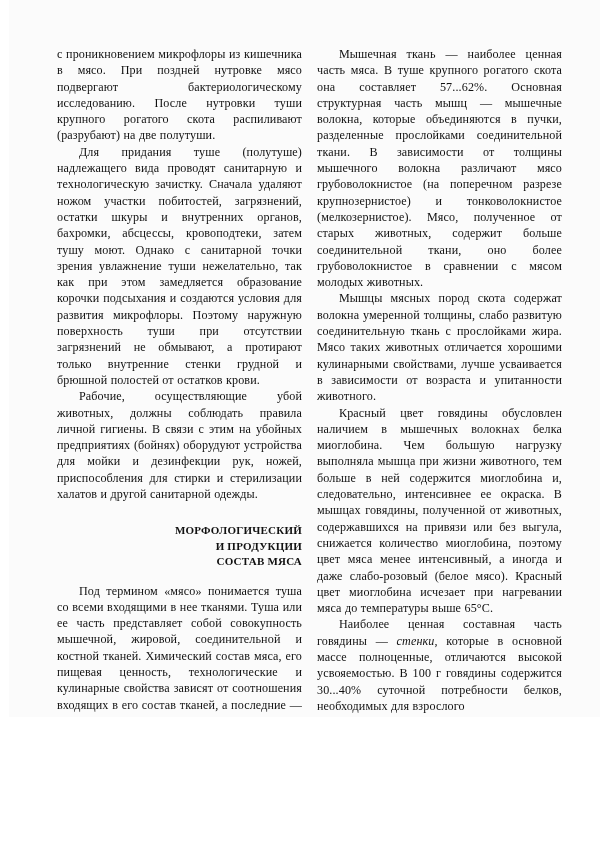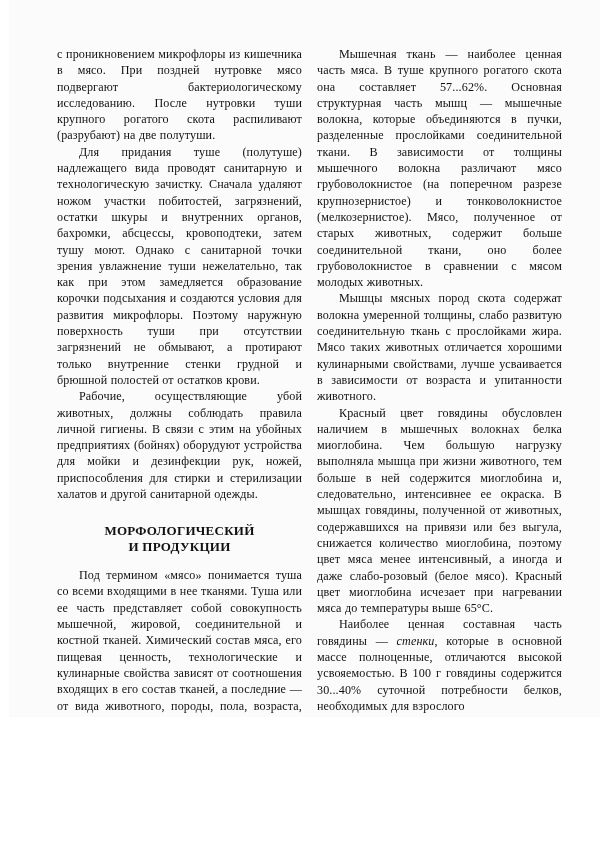--- a/index.html
+++ b/index.html
@@ -46,23 +46,23 @@
     letter-spacing: 0.01em;
     word-spacing: 0.02em;
     hyphens: manual;
   }
 
   p.para.cont {
     text-indent: 0;
   }
 
   .section-heading {
-    text-align: center;
+    text-align: right;
     font-weight: bold;
-    font-size: 13px;
+    font-size: 11px;
     line-height: 15.4px;
     letter-spacing: 0.02em;
     margin: 21px 0 13px 0;
   }
 
   .section-heading .hline {
     display: block;
     white-space: nowrap;
   }
 
@@ -105,20 +105,21 @@
   <div class="columns">
 
     <div class="column">
       <p class="para cont">с проникновением микрофлоры из кишечника в мясо. При поздней нутровке мясо подвергают бактериологическому исследованию. После нутровки туши крупного рогатого скота распиливают (разрубают) на две полутуши.</p>
       <p class="para">Для придания туше (полутуше) надлежащего вида проводят санитарную и технологическую зачистку. Сначала удаляют ножом участки побитостей, загрязнений, остатки шкуры и внутренних органов, бахромки, абсцессы, кровоподтеки, затем тушу моют. Однако с санитарной точки зрения увлажнение туши нежелательно, так как при этом замедляется образование корочки подсыхания и создаются условия для развития микрофлоры. Поэтому наружную поверхность туши при отсутствии загрязнений не обмывают, а протирают только внутренние стенки грудной и брюшной полостей от остатков крови.</p>
       <p class="para">Рабочие, осуществляющие убой животных, должны соблюдать правила личной гигиены. В связи с этим на убойных предприятиях (бойнях) оборудуют устройства для мойки и дезинфекции рук, ножей, приспособления для стирки и стерилизации халатов и другой санитарной одежды.</p>
 
       <div class="section-heading">
         <span class="hline">МОРФОЛОГИЧЕСКИЙ</span>
         <span class="hline">И ПРОДУКЦИИ</span>
+        <span class="hline">СОСТАВ МЯСА</span>
       </div>
 
       <p class="para">Под термином «мясо» понимается туша со всеми входящими в нее тканями. Туша или ее часть представляет собой совокупность мышечной, жировой, соединительной и костной тканей. Химический состав мяса, его пищевая ценность, технологические и кулинарные свойства зависят от соотношения входящих в его состав тканей, а последние — от вида животного, породы, пола, возраста, упитанности, условий кормления и содержания.</p>
     </div>
 
     <div class="column">
       <p class="para">Мышечная ткань — наиболее ценная часть мяса. В туше крупного рогатого скота она составляет 57...62%. Основная структурная часть мышц — мышечные волокна, которые объединяются в пучки, разделенные прослойками соединительной ткани. В зависимости от толщины мышечного волокна различают мясо грубоволокнистое (на поперечном разрезе крупнозернистое) и тонковолокнистое (мелкозернистое). Мясо, полученное от старых животных, содержит больше соединительной ткани, оно более грубоволокнистое в сравнении с мясом молодых животных.</p>
       <p class="para">Мышцы мясных пород скота содержат волокна умеренной толщины, слабо развитую соединительную ткань с прослойками жира. Мясо таких животных отличается хорошими кулинарными свойствами, лучше усваивается в зависимости от возраста и упитанности животного.</p>
       <p class="para">Красный цвет говядины обусловлен наличием в мышечных волокнах белка миоглобина. Чем большую нагрузку выполняла мышца при жизни животного, тем больше в ней содержится миоглобина и, следовательно, интенсивнее ее окраска. В мышцах говядины, полученной от животных, содержавшихся на привязи или без выгула, снижается количество миоглобина, поэтому цвет мяса менее интенсивный, а иногда и даже слабо-розовый (белое мясо). Красный цвет миоглобина исчезает при нагревании мяса до температуры выше 65°С.</p>
       <p class="para"><span>Наиболее ценная составная часть говядины — </span><em class="term">стенки</em><span>, которые в основной массе полноценные, отличаются высокой усвояемостью. В 100 г говядины содержится 30...40% суточной потребности белков, необходимых для взрослого</span></p>

